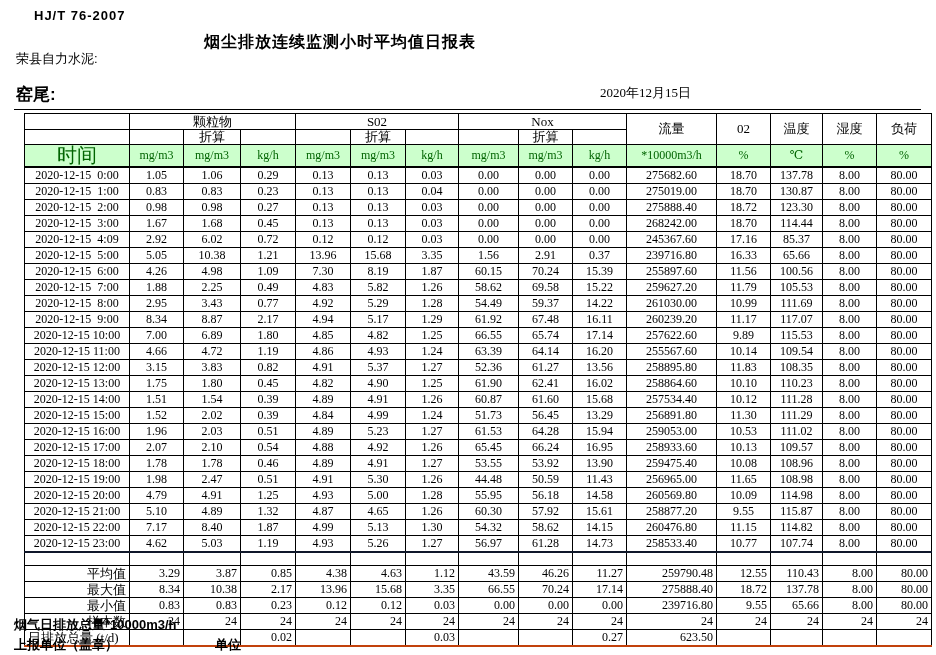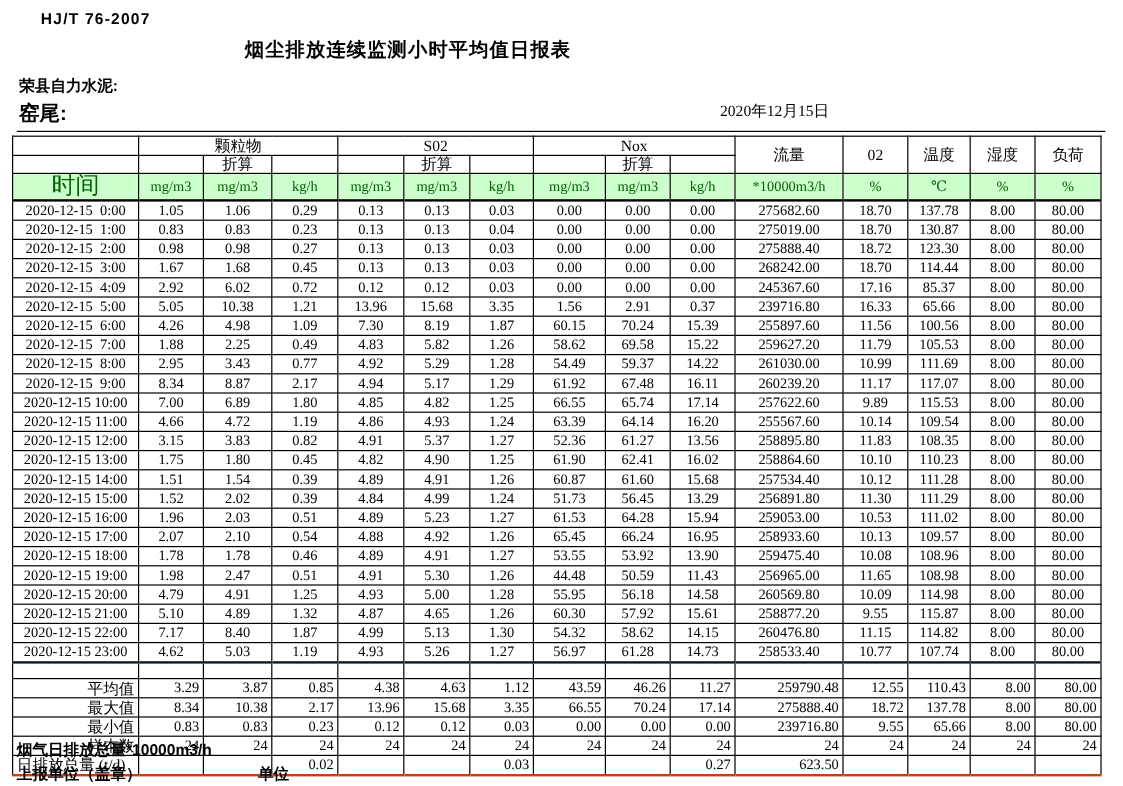--- a/index.html
+++ b/index.html
@@ -3,27 +3,27 @@
 <meta charset="utf-8">
 <style>
   html,body{margin:0;padding:0;}
   body{
     width:936px;height:655px;background:#ffffff;position:relative;
     font-family:"Liberation Sans","DejaVu Sans",sans-serif;color:#000;
     overflow:hidden;
   }
   .std-code{position:absolute;left:18px;top:8px;font-weight:bold;font-size:13px;letter-spacing:1px;padding-left:16px;}
   .report-title{position:absolute;left:204px;top:32px;font-weight:bold;font-size:16px;letter-spacing:1px;}
-  .company-line{position:absolute;left:16px;top:63px;font-weight:bold;font-size:13px;}
+  .company-line{position:absolute;left:16px;top:50px;font-weight:normal;font-size:13px;}
   .location-line{position:absolute;left:16px;top:83px;font-weight:bold;font-size:17px;}
   .date-line{position:absolute;left:565px;top:84px;font-size:13px;font-family:"Liberation Serif","DejaVu Serif",serif;margin-left:35px;}
   .top-rule{position:absolute;left:14px;top:109px;width:907px;height:0;border-top:1px solid #000;}
 
   table.report{
-    position:absolute;left:10px;top:113px;width:907px;
+    position:absolute;left:24px;top:113px;width:907px;
     border-collapse:collapse;table-layout:fixed;
     font-family:"Liberation Serif","DejaVu Serif",serif;
     font-size:12px;color:#000;
   }
   table.report th, table.report td{
     border:1px solid #000;padding:0 3px;height:15px;line-height:1.05;
     text-align:center;font-weight:normal;overflow:hidden;white-space:nowrap;
   }
   thead tr.hdr1 th{height:15px;font-size:13px;}
   thead tr.hdr2 th{height:14px;font-size:13px;}

